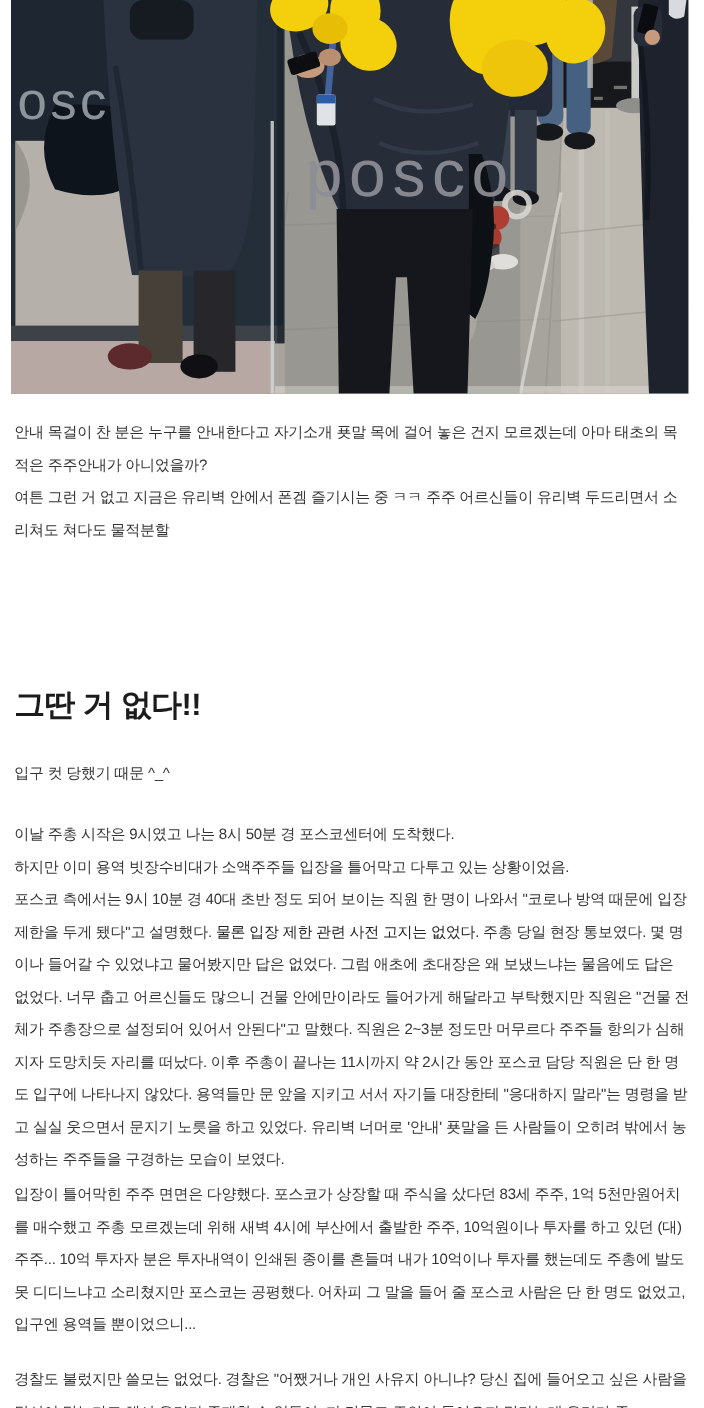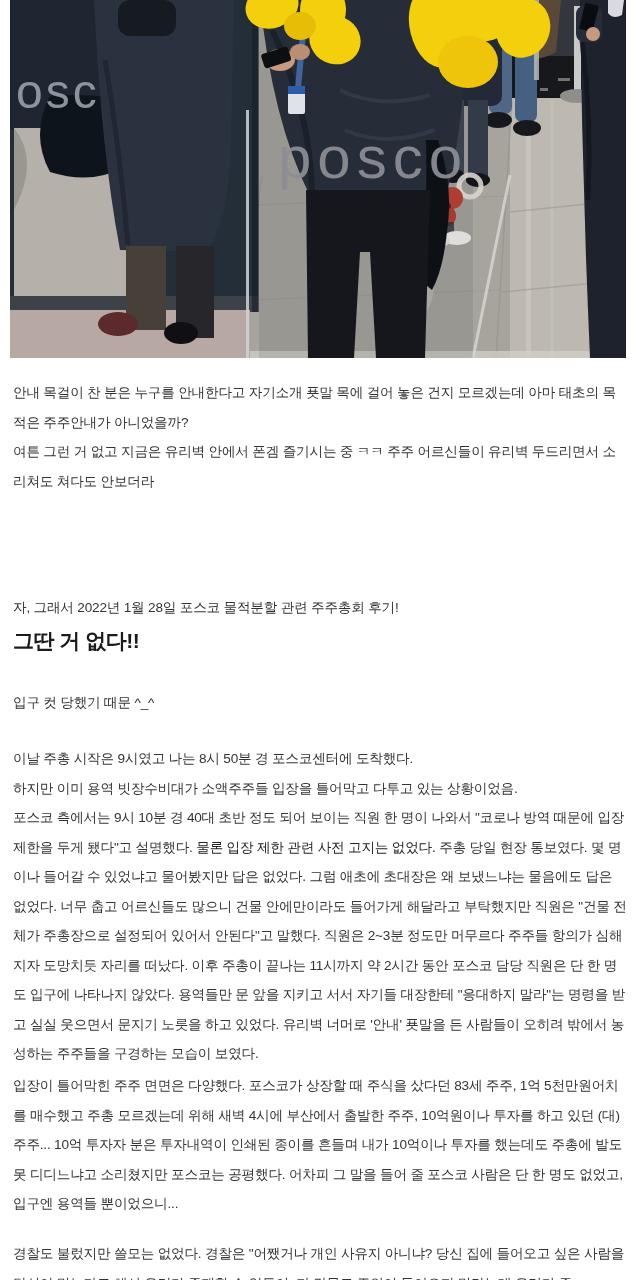--- a/index.html
+++ b/index.html
@@ -14,21 +14,21 @@
   }
   .photo svg{display:block;}
   .para{
     position:absolute;left:13px;right:11px;margin:0;
     font-size:13.6px;line-height:29.5px;color:#333333;
     letter-spacing:-0.2px;word-break:break-all;white-space:pre-wrap;
   }
   .para b{font-weight:normal;color:#222;}
   .headline{
     position:absolute;left:13px;right:11px;margin:0;
-    font-size:21px;line-height:34px;font-weight:bold;color:#1b1b1b;
+    font-size:28px;line-height:34px;font-weight:bold;color:#1b1b1b;
     letter-spacing:-0.5px;white-space:pre-wrap;
   }
 </style>
 </head>
 <body>
 
 <div class="page">
 
   <figure class="photo">
     <svg width="616" height="358" viewBox="0 0 616 358" xmlns="http://www.w3.org/2000/svg">
@@ -162,23 +162,22 @@
         <g>
           <rect x="566" y="6" width="26" height="36" rx="8" fill="#262c38"></rect>
           <rect x="572" y="4" width="14" height="27" rx="2" fill="#0a0c10" transform="rotate(14 579 17)"></rect>
           <circle cx="583" cy="34" r="7" fill="#c59a7d"></circle>
         </g>
       </g>
     </svg>
   </figure>
 
   <p class="para" style="top:378px">안내 목걸이 찬 분은 누구를 안내한다고 자기소개 푯말 목에 걸어 놓은 건지 모르겠는데 아마 태초의 목적은 주주안내가 아니었을까?
-여튼 그런 거 없고 지금은 유리벽 안에서 폰겜 즐기시는 중 ㅋㅋ 주주 어르신들이 유리벽 두드리면서 소리쳐도 쳐다도 안보더라</p>
+여튼 그런 거 없고 지금은 유리벽 안에서 폰겜 즐기시는 중 ㅋㅋ 주주 어르신들이 유리벽 두드리면서 소리쳐도 쳐다도 물적분할</p>
 
-  <p class="para" style="top:593px">자, 그래서 2022년 1월 28일 포스코 물적분할 관련 주주총회 후기!</p>
 
   <h2 class="headline" style="top:624px">그딴 거 없다!!</h2>
 
   <p class="para" style="top:688px">입구 컷 당했기 때문 ^_^</p>
 
   <p class="para" style="top:744px"><span>이날 주총 시작은 9시였고 나는 8시 50분 경 포스코센터에 도착했다.
 하지만 이미 용역 빗장수비대가 소액주주들 입장을 틀어막고 다투고 있는 상황이었음.
 포스코 측에서는 9시 10분 경 40대 초반 정도 되어 보이는 직원 한 명이 나와서 "코로나 방역 때문에 입장 제한을 두게 됐다"고 설명했다. </span><b>물론 입장 제한 관련 사전 고지는 없었다.</b><span> 주총 당일 현장 통보였다. 몇 명이나 들어갈 수 있었냐고 물어봤지만 답은 없었다. 그럼 애초에 초대장은 왜 보냈느냐는 물음에도 답은 없었다. 너무 춥고 어르신들도 많으니 건물 안에만이라도 들어가게 해달라고 부탁했지만 직원은 "건물 전체가 주총장으로 설정되어 있어서 안된다"고 말했다. 직원은 2~3분 정도만 머무르다 주주들 항의가 심해지자 도망치듯 자리를 떠났다. 이후 주총이 끝나는 11시까지 약 2시간 동안 포스코 담당 직원은 단 한 명도 입구에 나타나지 않았다. 용역들만 문 앞을 지키고 서서 자기들 대장한테 "응대하지 말라"는 명령을 받고 실실 웃으면서 문지기 노릇을 하고 있었다. 유리벽 너머로 '안내' 푯말을 든 사람들이 오히려 밖에서 농성하는 주주들을 구경하는 모습이 보였다.</span></p>
 
   <p class="para" style="top:1071px">입장이 틀어막힌 주주 면면은 다양했다. 포스코가 상장할 때 주식을 샀다던 83세 주주, 1억 5천만원어치를 매수했고 주총 모르겠는데 위해 새벽 4시에 부산에서 출발한 주주, 10억원이나 투자를 하고 있던 (대)주주... 10억 투자자 분은 투자내역이 인쇄된 종이를 흔들며 내가 10억이나 투자를 했는데도 주총에 발도 못 디디느냐고 소리쳤지만 포스코는 공평했다. 어차피 그 말을 들어 줄 포스코 사람은 단 한 명도 없었고, 입구엔 용역들 뿐이었으니...</p>

